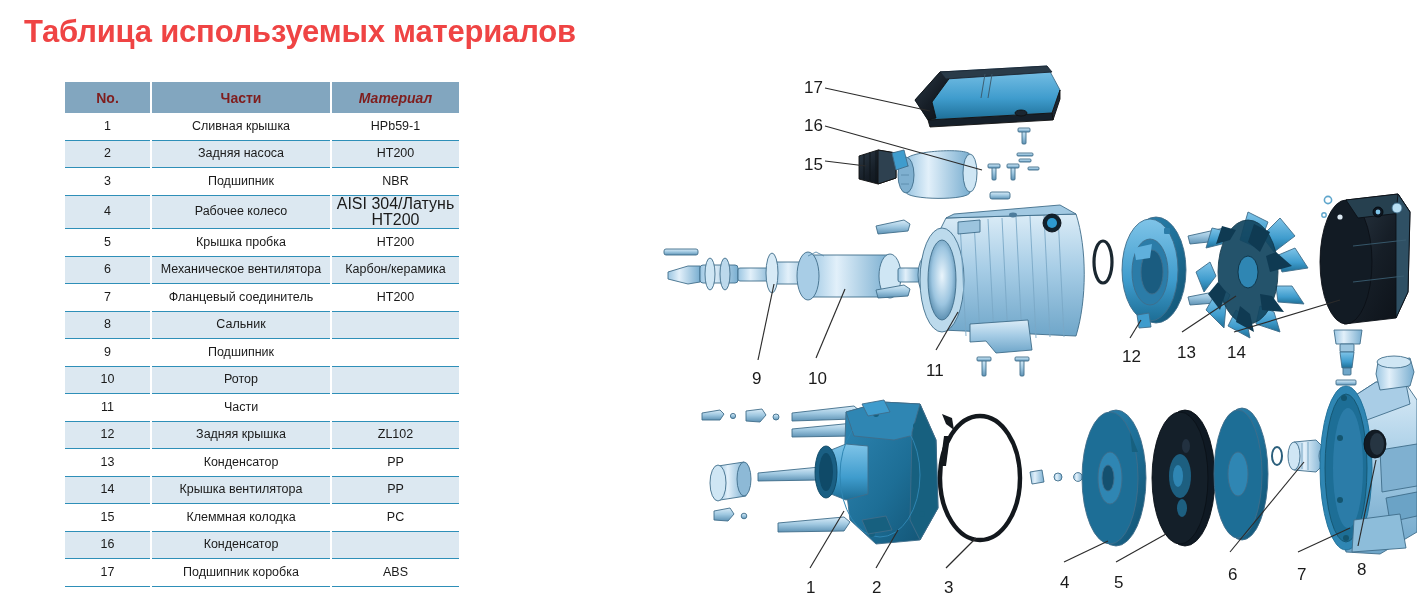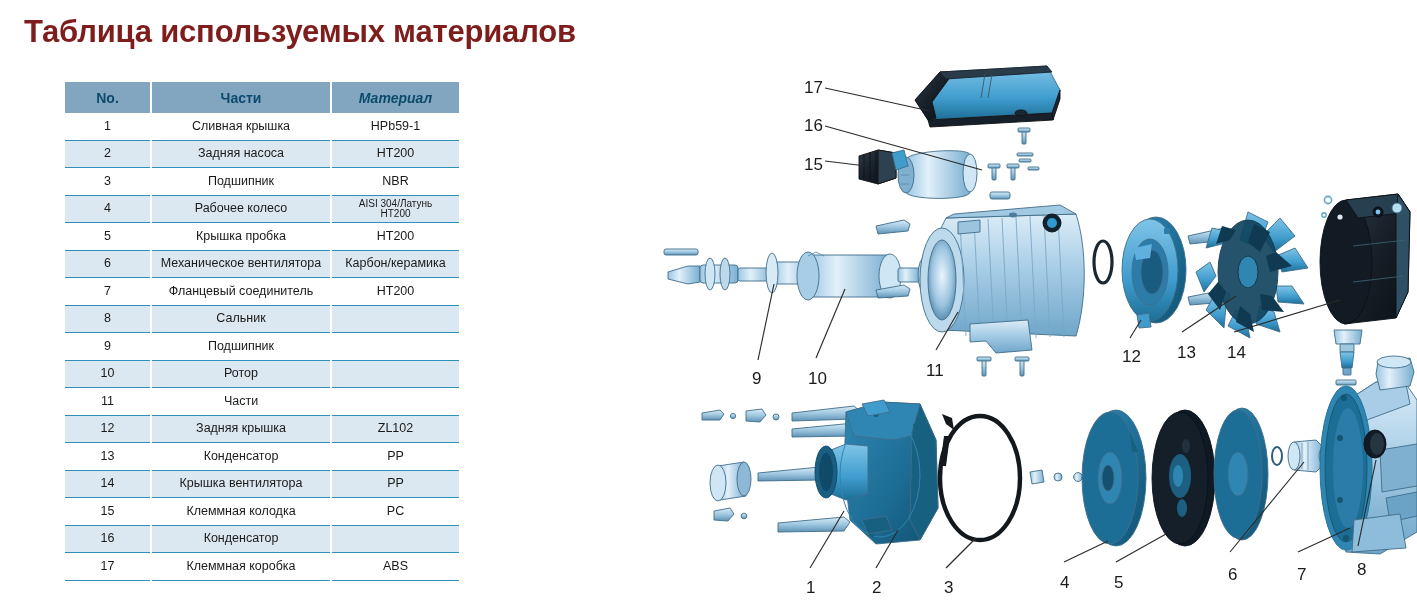--- a/index.html
+++ b/index.html
@@ -12,21 +12,21 @@
     font-family: "Liberation Sans", sans-serif;
     color: #1a1a1a;
   }
 
   
   #page-title {
     position: absolute;
     left: 24px; top: 14px;
     font-size: 31px;
     font-weight: bold;
-    color: #7f1d1d;
+    color: #ef4444;
     letter-spacing: -0.2px;
     white-space: nowrap;
   }
 
   
   #materials-table-wrap {
     position: absolute;
     left: 65px; top: 82px;
     width: 394px;
   }
@@ -34,21 +34,21 @@
     border-collapse: collapse;
     width: 394px;
     table-layout: fixed;
   }
   table.materials col.c-no   { width: 86px; }
   table.materials col.c-part { width: 180px; }
   table.materials col.c-mat  { width: 128px; }
 
   table.materials thead th {
     background: #82a6bf;
-    color: #0c4a6e;
+    color: #7f1d1d;
     font-size: 14px;
     font-weight: bold;
     height: 31px;
     text-align: center;
     border-right: 2px solid #ffffff;
     padding: 0;
   }
   table.materials thead th:last-child { border-right: none; font-style: italic; }
 
   table.materials tbody td {
@@ -60,21 +60,21 @@
     border-top: 1.6px solid #2e8fb8;
     line-height: 1.08;
     color: #1a1a1a;
   }
   table.materials tbody td:last-child { border-right: none; }
   table.materials tbody tr:nth-child(odd)  td { background: #ffffff; }
   table.materials tbody tr:nth-child(even) td { background: #dce8f1; }
   table.materials tbody tr:first-child td { border-top: none; }
   table.materials tbody tr:last-child td { border-bottom: 1.6px solid #2e8fb8; }
   td.num { font-size: 14px; }
-  td.mat .two-line { display:block; font-size: 10px; line-height: 1.02; }
+  td.mat .two-line { display:block; font-size: 16px; line-height: 1.02; }
 
   
   #exploded-diagram {
     position: absolute;
     left: 640px; top: 0;
     width: 777px; height: 601px;
   }
   #exploded-diagram svg { display:block; }
   .lbl {
     position: absolute;
@@ -181,21 +181,21 @@
           <td>Клеммная колодка</td>
           <td class="mat">PC</td>
         </tr>
         <tr>
           <td class="num">16</td>
           <td>Конденсатор</td>
           <td class="mat"></td>
         </tr>
         <tr>
           <td class="num">17</td>
-          <td>Клеммная коробка</td>
+          <td>Подшипник коробка</td>
           <td class="mat">ABS</td>
         </tr>
       </tbody>
   </table>
 </div>
 
 <div id="exploded-diagram">
   <svg width="777" height="601" viewBox="0 0 777 601" xmlns="http://www.w3.org/2000/svg">
     <defs>
       <linearGradient id="gLt" x1="0" y1="0" x2="0" y2="1">

